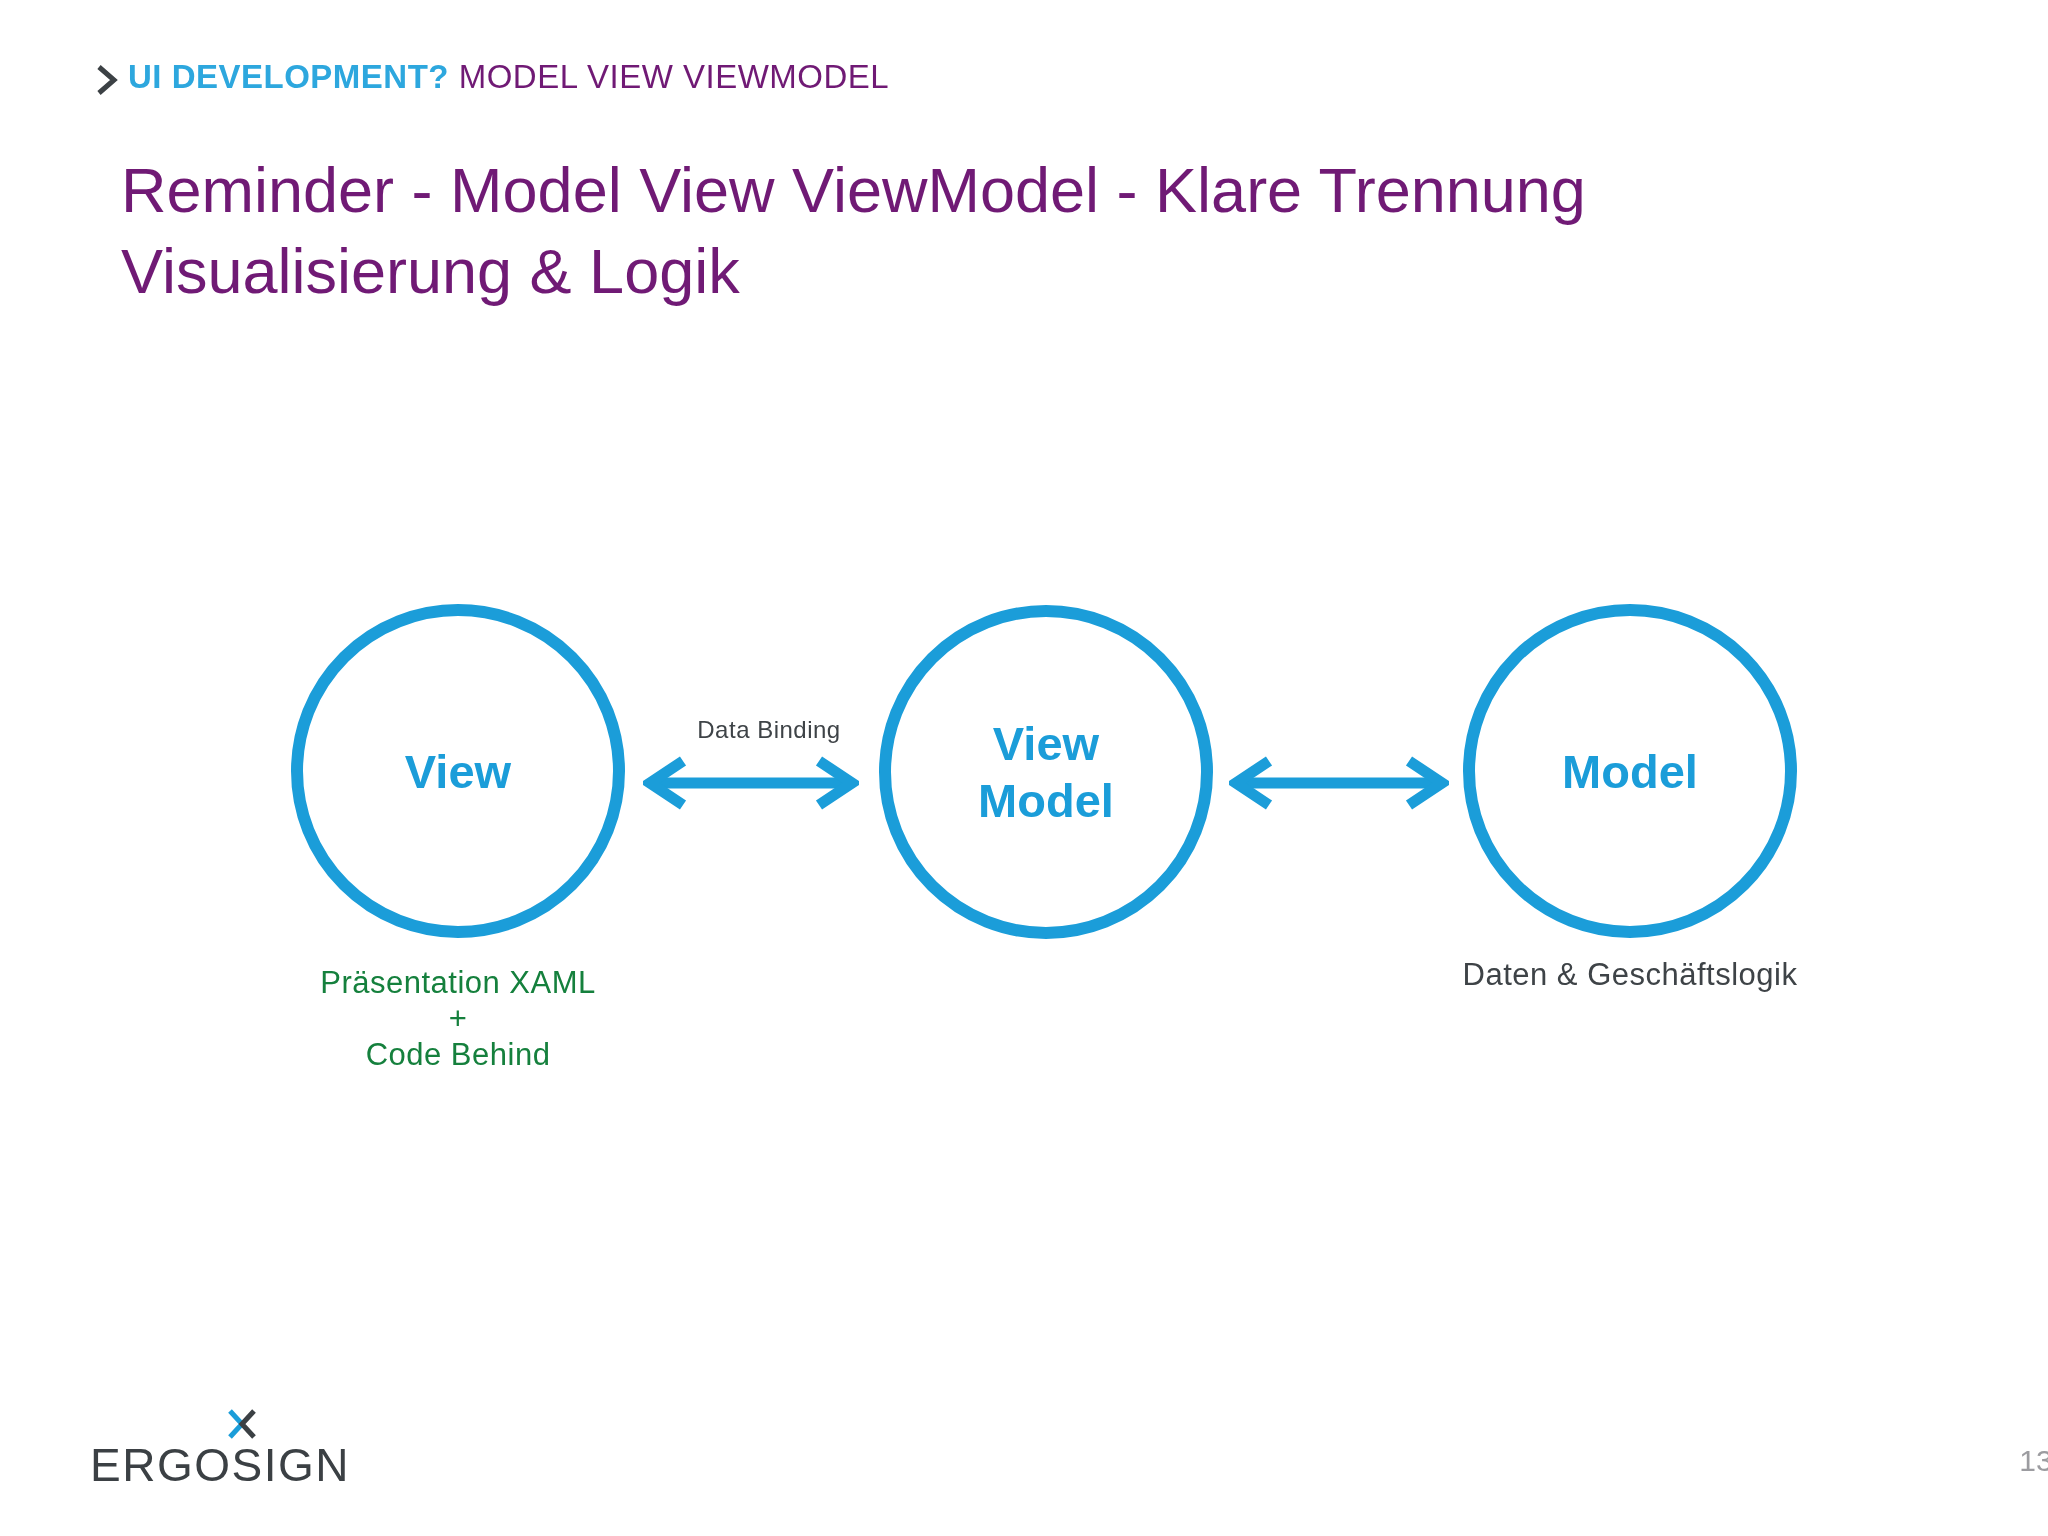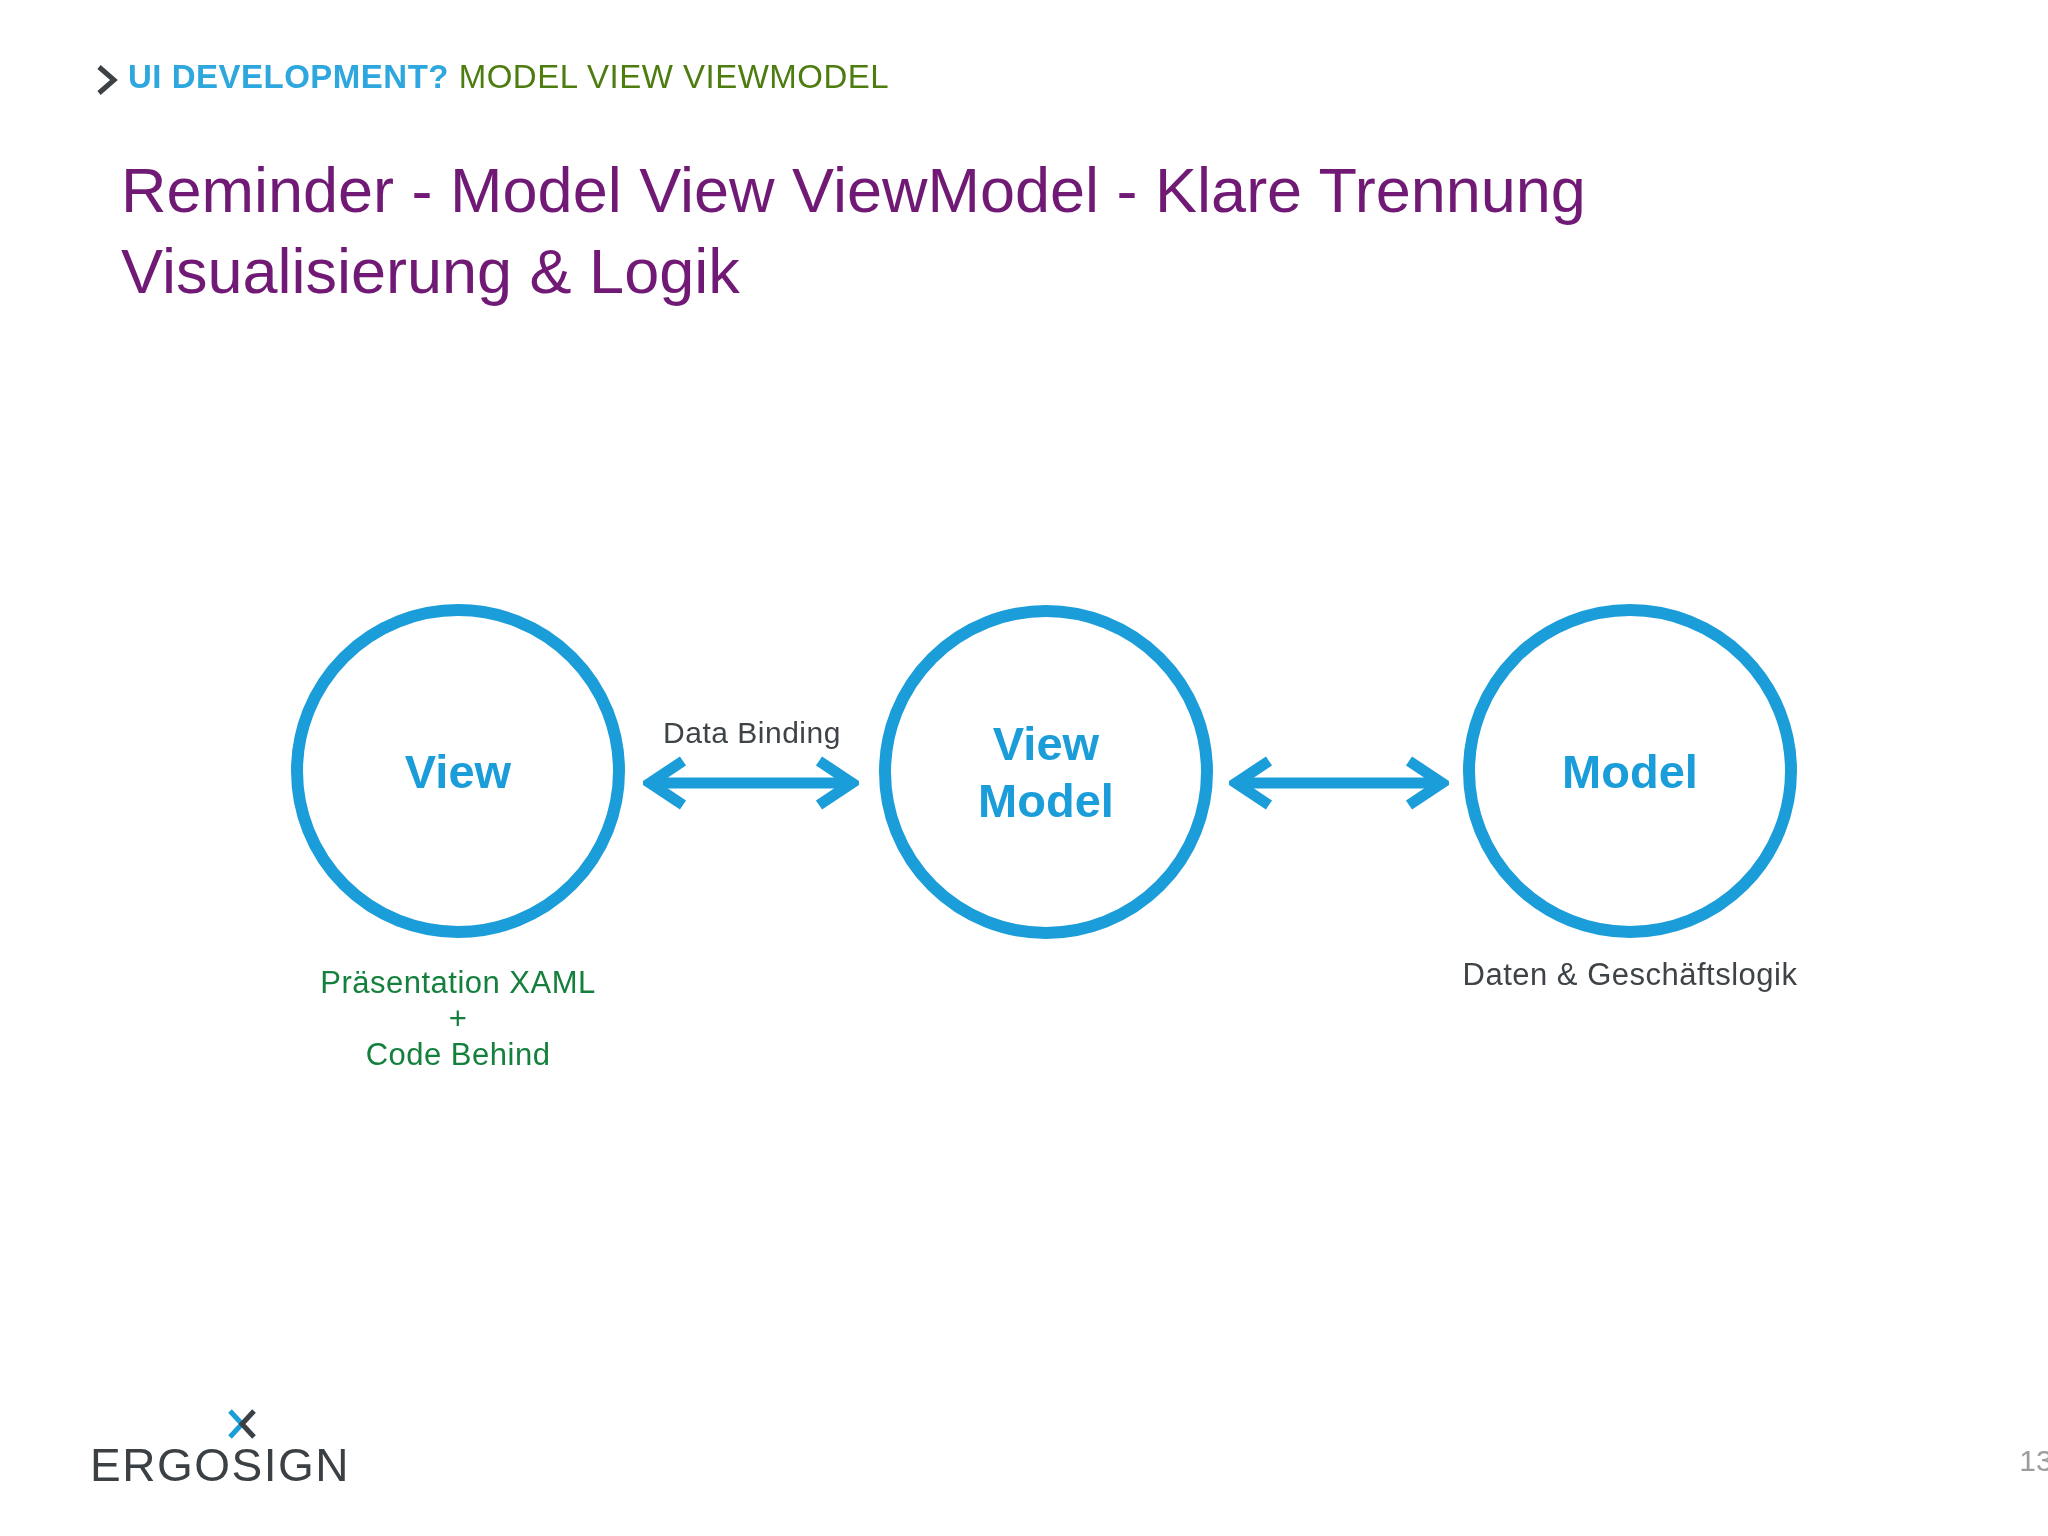--- a/index.html
+++ b/index.html
@@ -42,22 +42,22 @@
   }
   .circle-view      { left: 291px;  top: 604px; }
   .circle-viewmodel { left: 879px;  top: 605px; }
   .circle-model     { left: 1463px; top: 604px; }
 
   .arrow { position: absolute; }
   .arrow-1 { left: 643px;  top: 751px; }
   .arrow-2 { left: 1229px; top: 751px; }
 
   .edge-label {
-    position: absolute; left: 602px; top: 716px; width: 300px;
-    text-align: center; font-size: 30px; color: #3e4245; letter-spacing: 0.5px;
+    position: absolute; left: 619px; top: 716px; width: 300px;
+    text-align: center; font-size: 24px; color: #3e4245; letter-spacing: 0.5px;
   }
 
   .caption {
     position: absolute; width: 600px; text-align: center;
     font-size: 31px; line-height: 36px; color: #3e4347; letter-spacing: 0.5px;
   }
   .caption-view      { left: 158px;  top: 965px; }
   .caption-viewmodel { left: 746px;  top: 973px; }
   .caption-model     { left: 1330px; top: 957px; }
 
@@ -79,21 +79,21 @@
 
 <div class="slide">
 
   <div class="kicker-row">
     <svg class="kicker-chevron" width="26" height="32" viewBox="0 0 26 32">
       <polyline points="5,3 20,16 5,29" fill="none" stroke="#3c4145" stroke-width="5" stroke-linecap="butt" stroke-linejoin="miter"></polyline>
     </svg>
     <div class="kicker-text">
       <span class="kicker-highlight" style="color: rgb(45, 167, 222);">UI DEVELOPMENT?</span>
       <span> </span>
-      <span class="kicker-rest" style="color: #4d7c0f;">MODEL VIEW VIEWMODEL</span>
+      <span class="kicker-rest" style="color: #701a75;">MODEL VIEW VIEWMODEL</span>
     </div>
   </div>
 
   <div class="title" style="color: #701a75;">
     <div>Reminder - Model View ViewModel - Klare Trennung</div>
     <div>Visualisierung &amp; Logik</div>
   </div>
 
   <div class="circle circle-view" style="border-color: rgb(27, 157, 217);">
     <div class="circle-label" style="color: rgb(27, 157, 217);">

